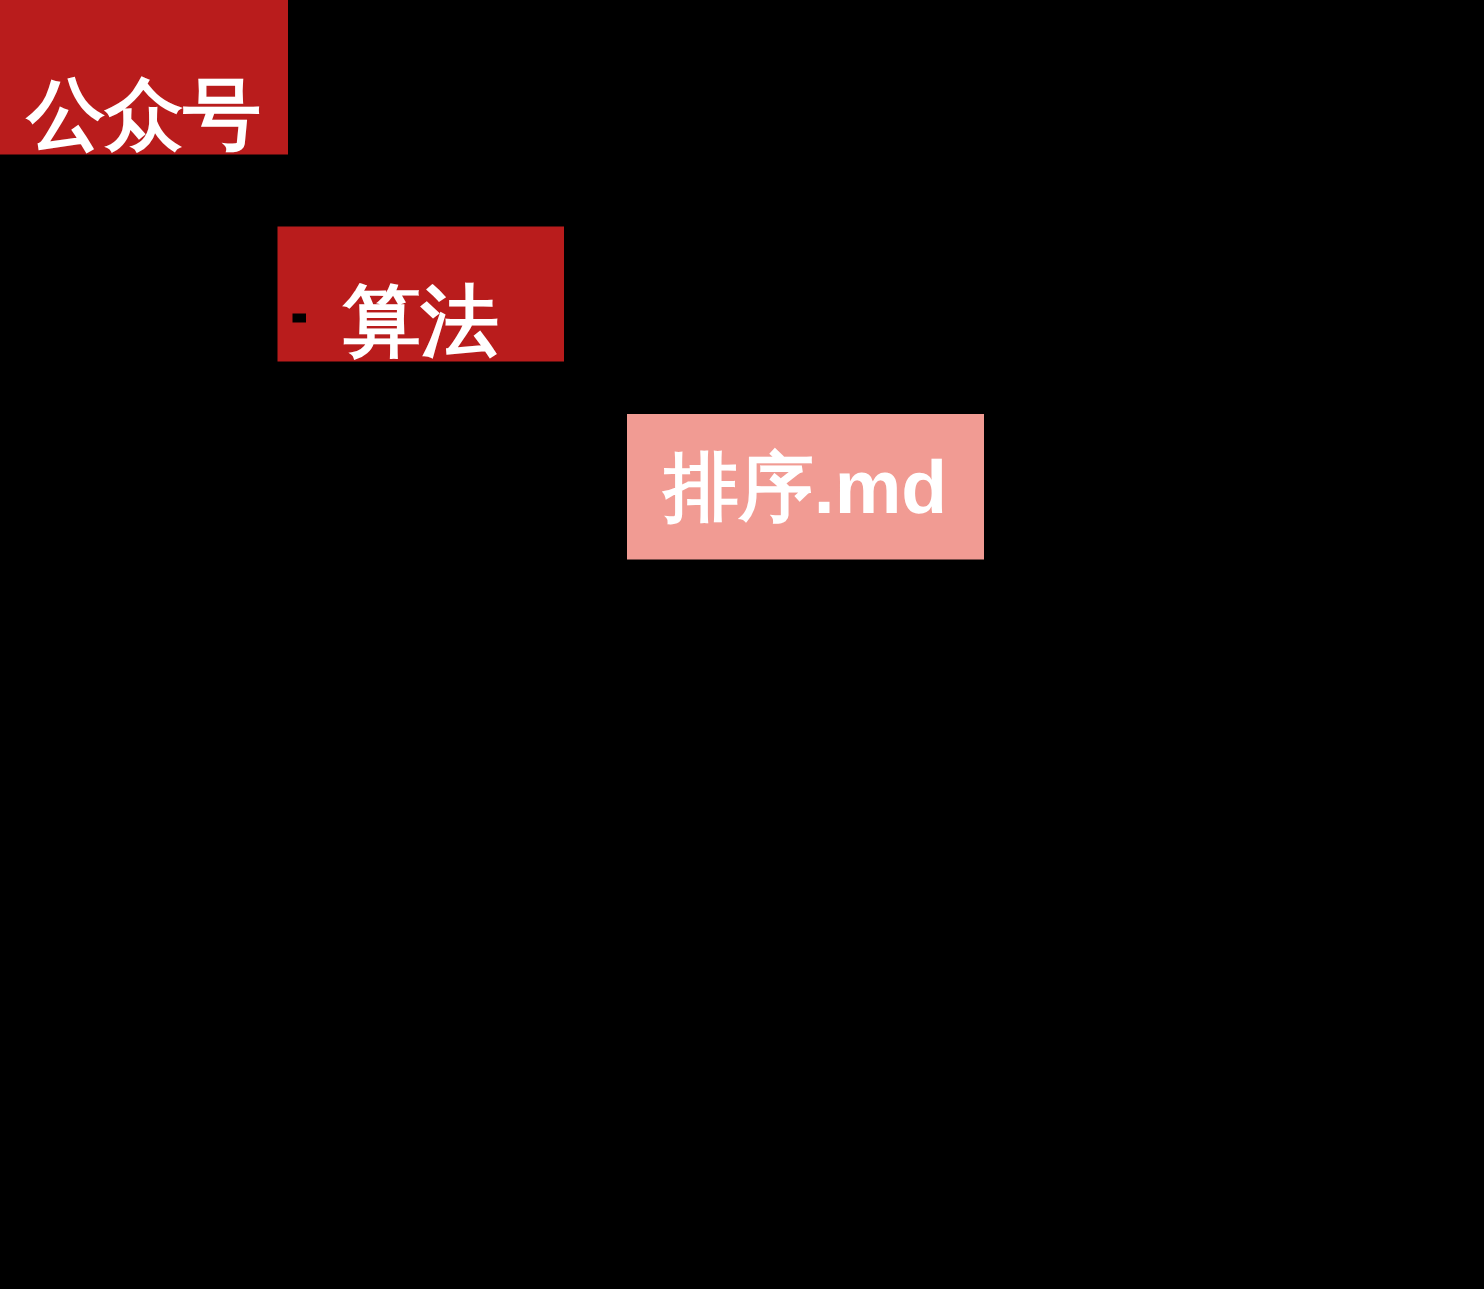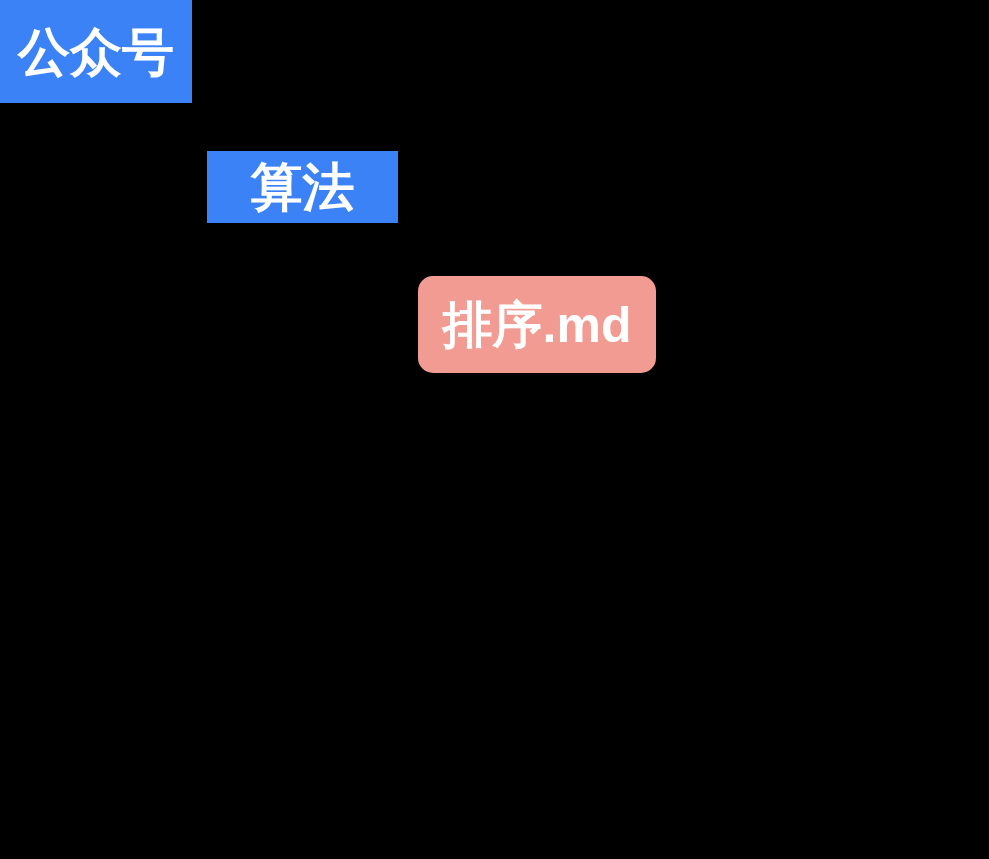--- a/index.html
+++ b/index.html
@@ -18,27 +18,27 @@
   .node {
     position: absolute;
     display: flex;
     align-items: center;
     justify-content: center;
     color: #ffffff;
     font-weight: bold;
     white-space: nowrap;
     line-height: 1;
   }
-  .node-folder { background: #3b82f6; }
+  .node-folder { background: #b91c1c; align-items: flex-end; }
   .node-file   { background: #F19B93; }
 
   
   .node-root   { left: 0px;   top: 0px;   width: 192px; height: 103px; font-size: 52px; }
-  .node-suanfa { left: 207px; top: 151px; width: 191px; height: 72px; font-size: 52px; }
-  .node-paixu  { left: 418px; top: 276px; width: 238px; height: 97px;  font-size: 50px; border-radius: 15px; }
+  .node-suanfa { left: 185px; top: 151px; width: 191px; height: 90px; font-size: 52px; }
+  .node-paixu  { left: 418px; top: 276px; width: 238px; height: 97px;  font-size: 50px; }
   .node-timu   { left: 199px; top: 471px; width: 233px; height: 96px;  font-size: 50px; }
 
   
   .connector-dash {
     position: absolute;
     left: 195px;
     top: 209px;
     width: 9px;
     height: 6px;
     background: #000000;

